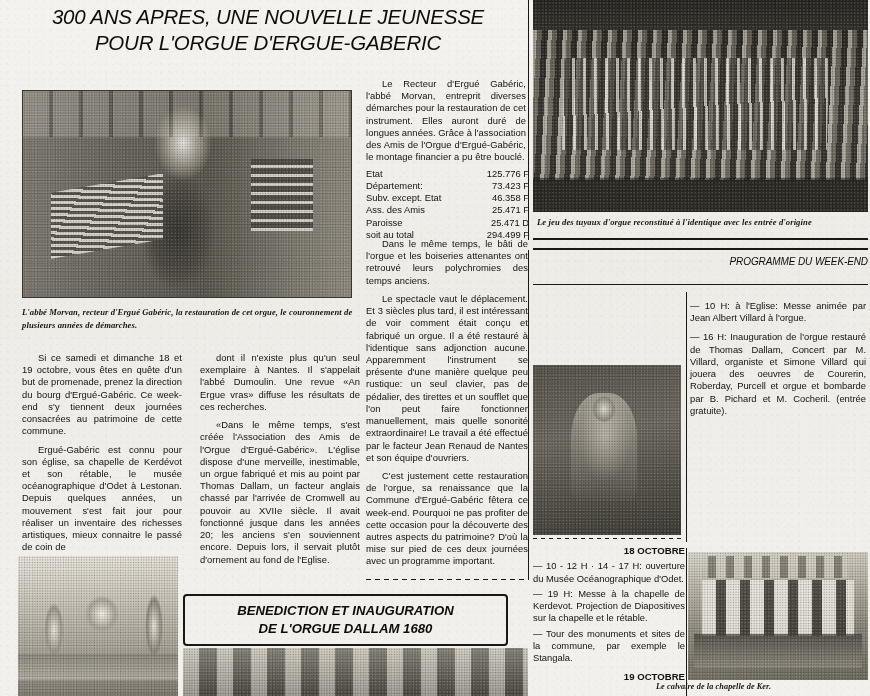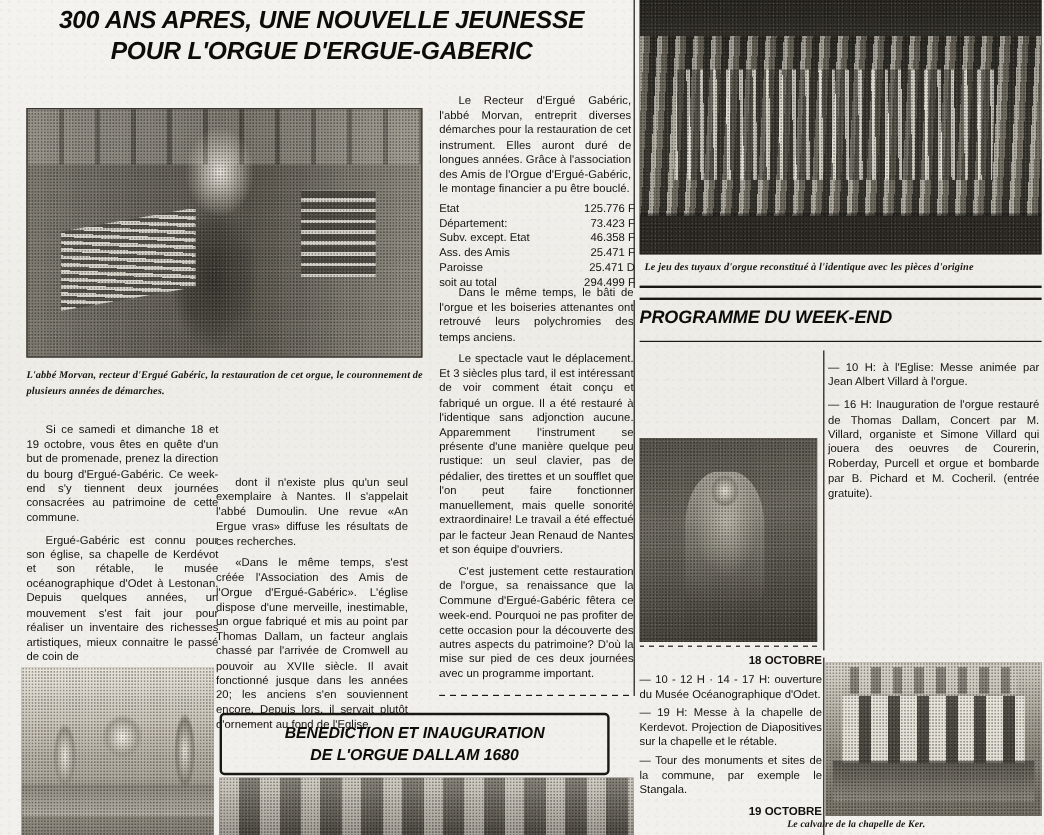--- a/index.html
+++ b/index.html
@@ -25,21 +25,21 @@
       linear-gradient(178deg, #f5f3ef 0%, #eeece7 40%, #f3f1ed 100%);
     background-size: 7px 7px, 11px 11px, 9px 9px, 100% 100%;
   }
 
   
   .headline {
     position: absolute;
     left: 18px; top: 4px; width: 500px;
     text-align: center;
     font-style: italic;
-    font-weight: bold;
+    font-weight: normal;
     font-size: 20.5px;
     line-height: 1.28;
     letter-spacing: -0.2px;
     color: #0d0c09;
   }
   .headline .l2 { display: block; }
 
   
   .photo {
     position: absolute;
@@ -193,21 +193,21 @@
     position: absolute;
     font-size: 9.4px;
     line-height: 1.30;
     text-align: justify;
     color: #13110d;
     letter-spacing: 0.05px;
   }
   .col p { text-indent: 16px; margin-bottom: 6px; }
 
   #col1 { left: 22px; top: 352px; width: 160px; }
-  #col2 { left: 180px; top: 352px; width: 160px; margin-top: 44px; }
+  #col2 { left: 200px; top: 352px; width: 160px; }
   #col3 { left: 366px; top: 78px; width: 160px; }
 
   
   .fin-table {
     position: absolute;
     left: 366px; top: 168px; width: 163px;
     font-size: 9.4px;
     line-height: 1.29;
     color: #13110d;
   }
@@ -221,23 +221,23 @@
     background: #1a1813;
   }
   #rule-prog-top { left: 533px; top: 248px; width: 335px; height: 2px; }
   #rule-prog-bot { left: 533px; top: 284px; width: 335px; height: 1px; }
   #rule-col3-bot { left: 366px; top: 579px; width: 162px; height: 1px;
                    background: repeating-linear-gradient(90deg,#1a1813 0 5px, transparent 5px 9px); }
 
   #prog-title {
     position: absolute;
     left: 533px; top: 256px; width: 335px;
-    text-align: left;
-    font-style: italic; font-weight: bold;
-    font-size: 15px;
+    text-align: right;
+    font-style: italic; font-weight: normal;
+    font-size: 10px;
     letter-spacing: -0.1px;
     color: #0d0c09;
   }
 
   .prog-col {
     position: absolute;
     font-size: 9.4px;
     line-height: 1.30;
     text-align: justify;
     color: #13110d;
@@ -315,21 +315,21 @@
   <div class="photo" id="photo-calvaire2">
     <div class="crowd"></div>
     <div class="ledge"></div>
   </div>
 
   <div class="photo" id="photo-bottom-mid">
     <div class="cols"></div>
   </div>
 
   <div class="caption" id="caption-organist">L'abbé Morvan, recteur d'Ergué Gabéric, la restauration de cet orgue, le couronnement de plusieurs années de démarches.</div>
-  <div class="caption" id="caption-pipes">Le jeu des tuyaux d'orgue reconstitué à l'identique avec les pièces d'origine</div>
+  <div class="caption" id="caption-pipes">Le jeu des tuyaux d'orgue reconstitué à l'identique avec les entrée d'origine</div>
   <div class="caption" id="caption-calvaire">Le calvaire de la chapelle de Ker.</div>
 
   <div class="rule" id="vrule-1"></div>
   <div class="rule" id="vrule-2"></div>
   <div class="rule" id="vrule-3"></div>
   <div class="rule" id="vrule-4"></div>
   <div class="rule" id="hrule-pipes"></div>
   <div class="rule" id="rule-prog-top"></div>
   <div class="rule" id="rule-prog-bot"></div>
   <div class="rule" id="rule-col3-bot"></div>

